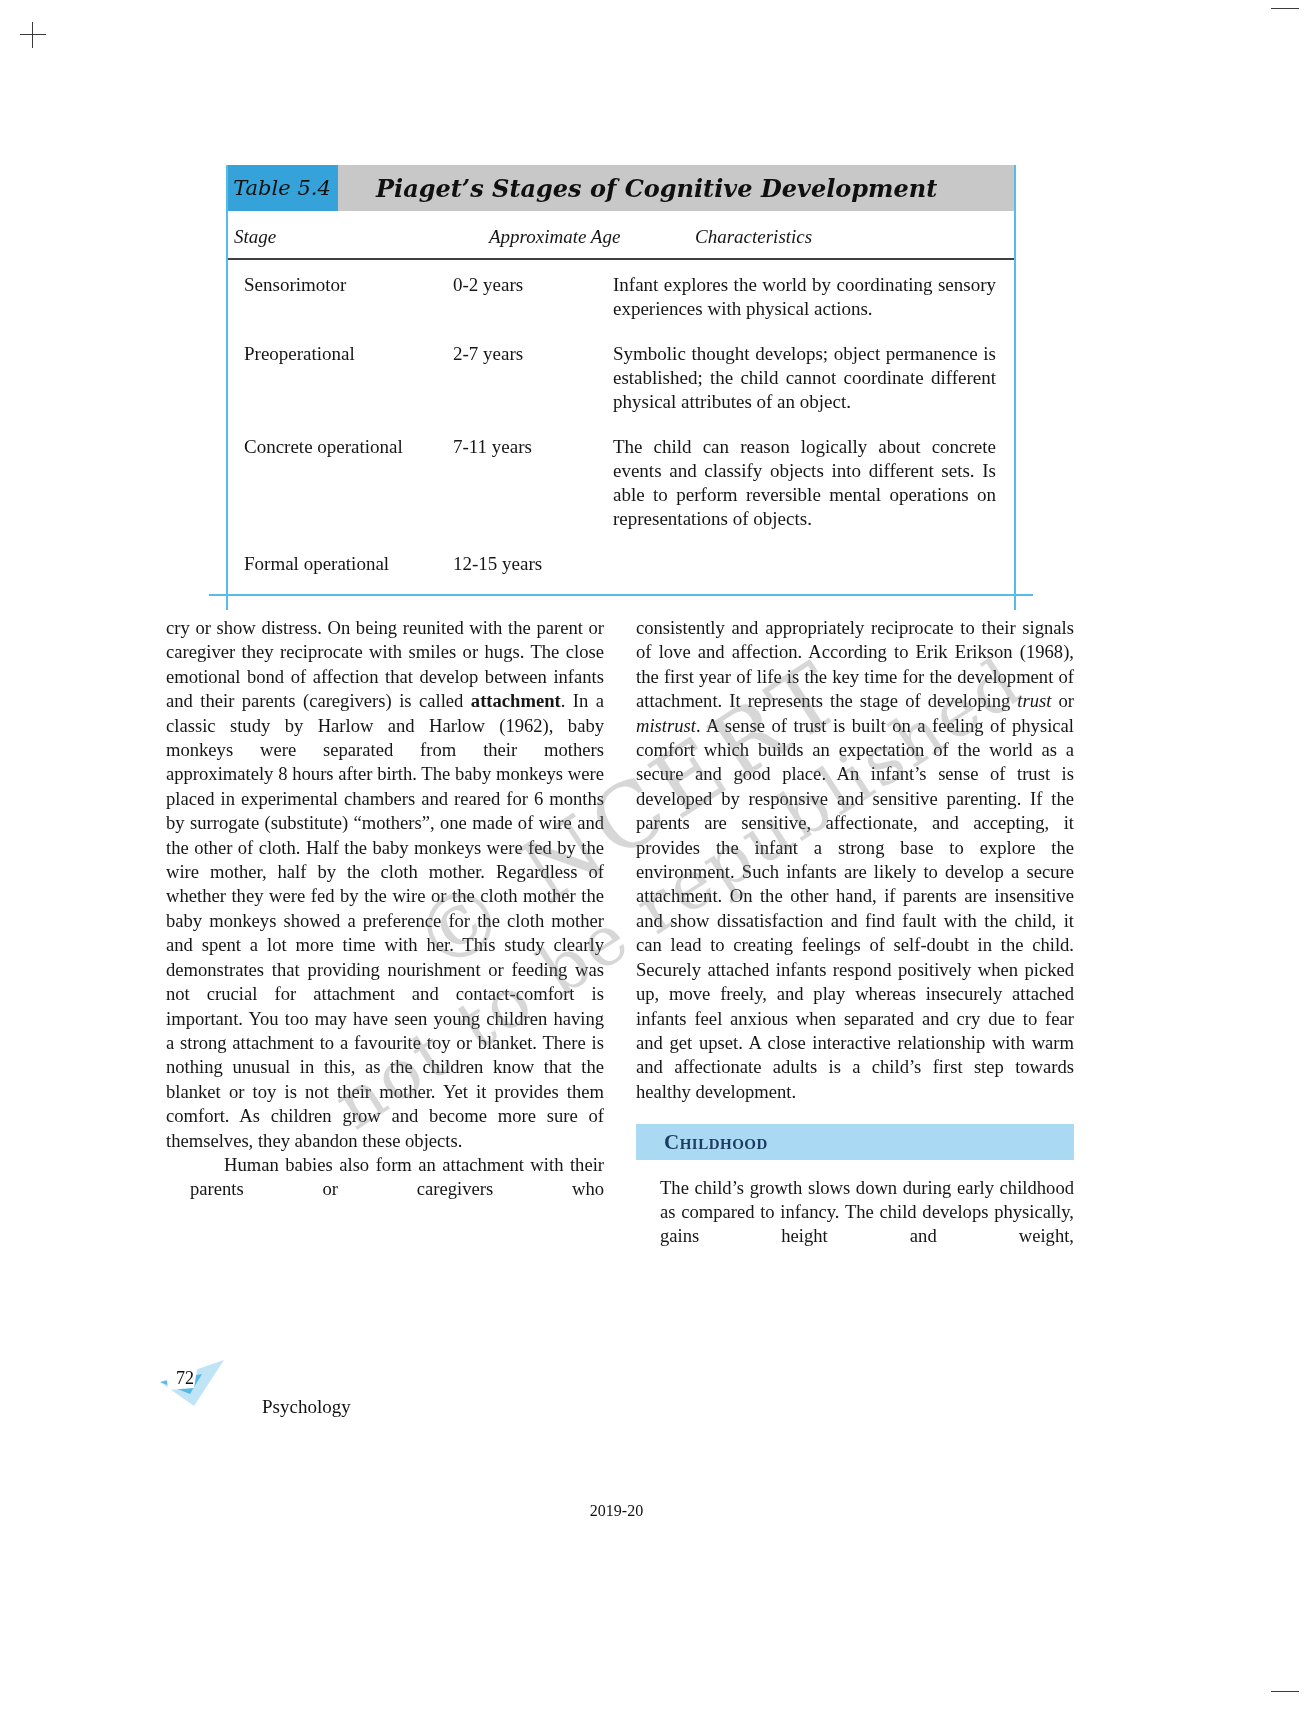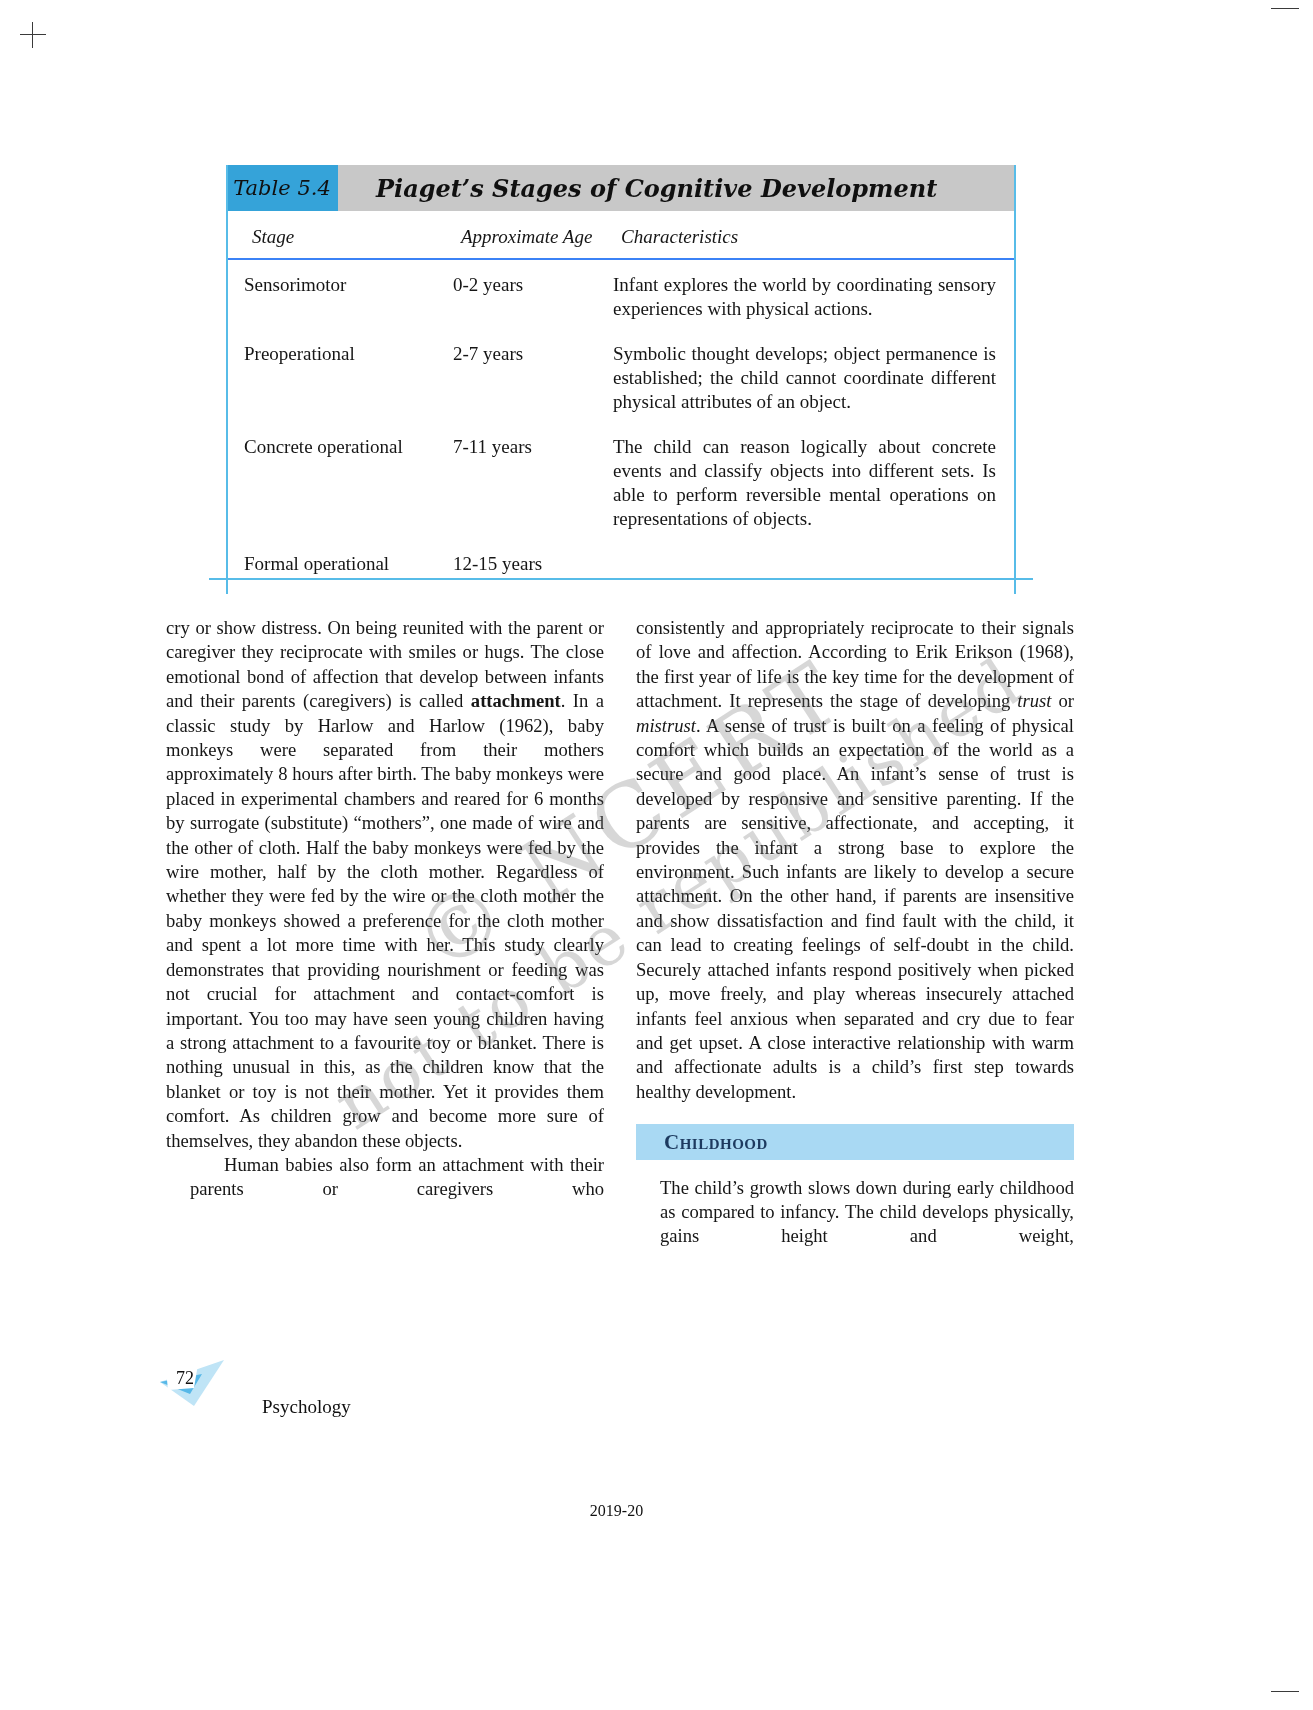--- a/index.html
+++ b/index.html
@@ -29,29 +29,30 @@
     width:112px; background:#35a3d9; display:flex; align-items:center; justify-content:center;
     font-family:"DejaVu Serif", serif; font-size:21px; font-style:italic; color:#101010;
   }
   .table-title {
     flex:1; display:flex; align-items:center; padding-left:38px;
     font-family:"DejaVu Serif", serif; font-size:24px; font-weight:bold; font-style:italic; color:#101010;
   }
 
   .tbl-colhead {
     display:grid; grid-template-columns:209px 160px 1fr;
-    padding:15px 26px 10px; font-style:italic; font-size:19px;
-    border-bottom:2px solid #3b82f6;
+    padding:15px 8px 10px; font-style:italic; font-size:19px;
+    border-bottom:2px solid #404040;
+    gap:46px;
   }
   .tbl-row {
     display:grid; grid-template-columns:209px 160px 1fr;
     padding:13px 18px 8px; font-size:19px; line-height:24px;
   }
   .tbl-row .char { text-align:justify; padding-right:2px; }
-  .tbl-row:last-of-type { padding-bottom:4px; }
+  .tbl-row:last-of-type { padding-bottom:20px; }
 
   
   .col-left, .col-right {
     position:absolute; top:616px; width:438px;
     font-size:18.6px; line-height:24.4px; text-align:justify;
   }
   .col-left { left:166px; }
   .col-right { left:636px; }
   .para { margin:0; }
   .para.indent { text-indent:34px; }

